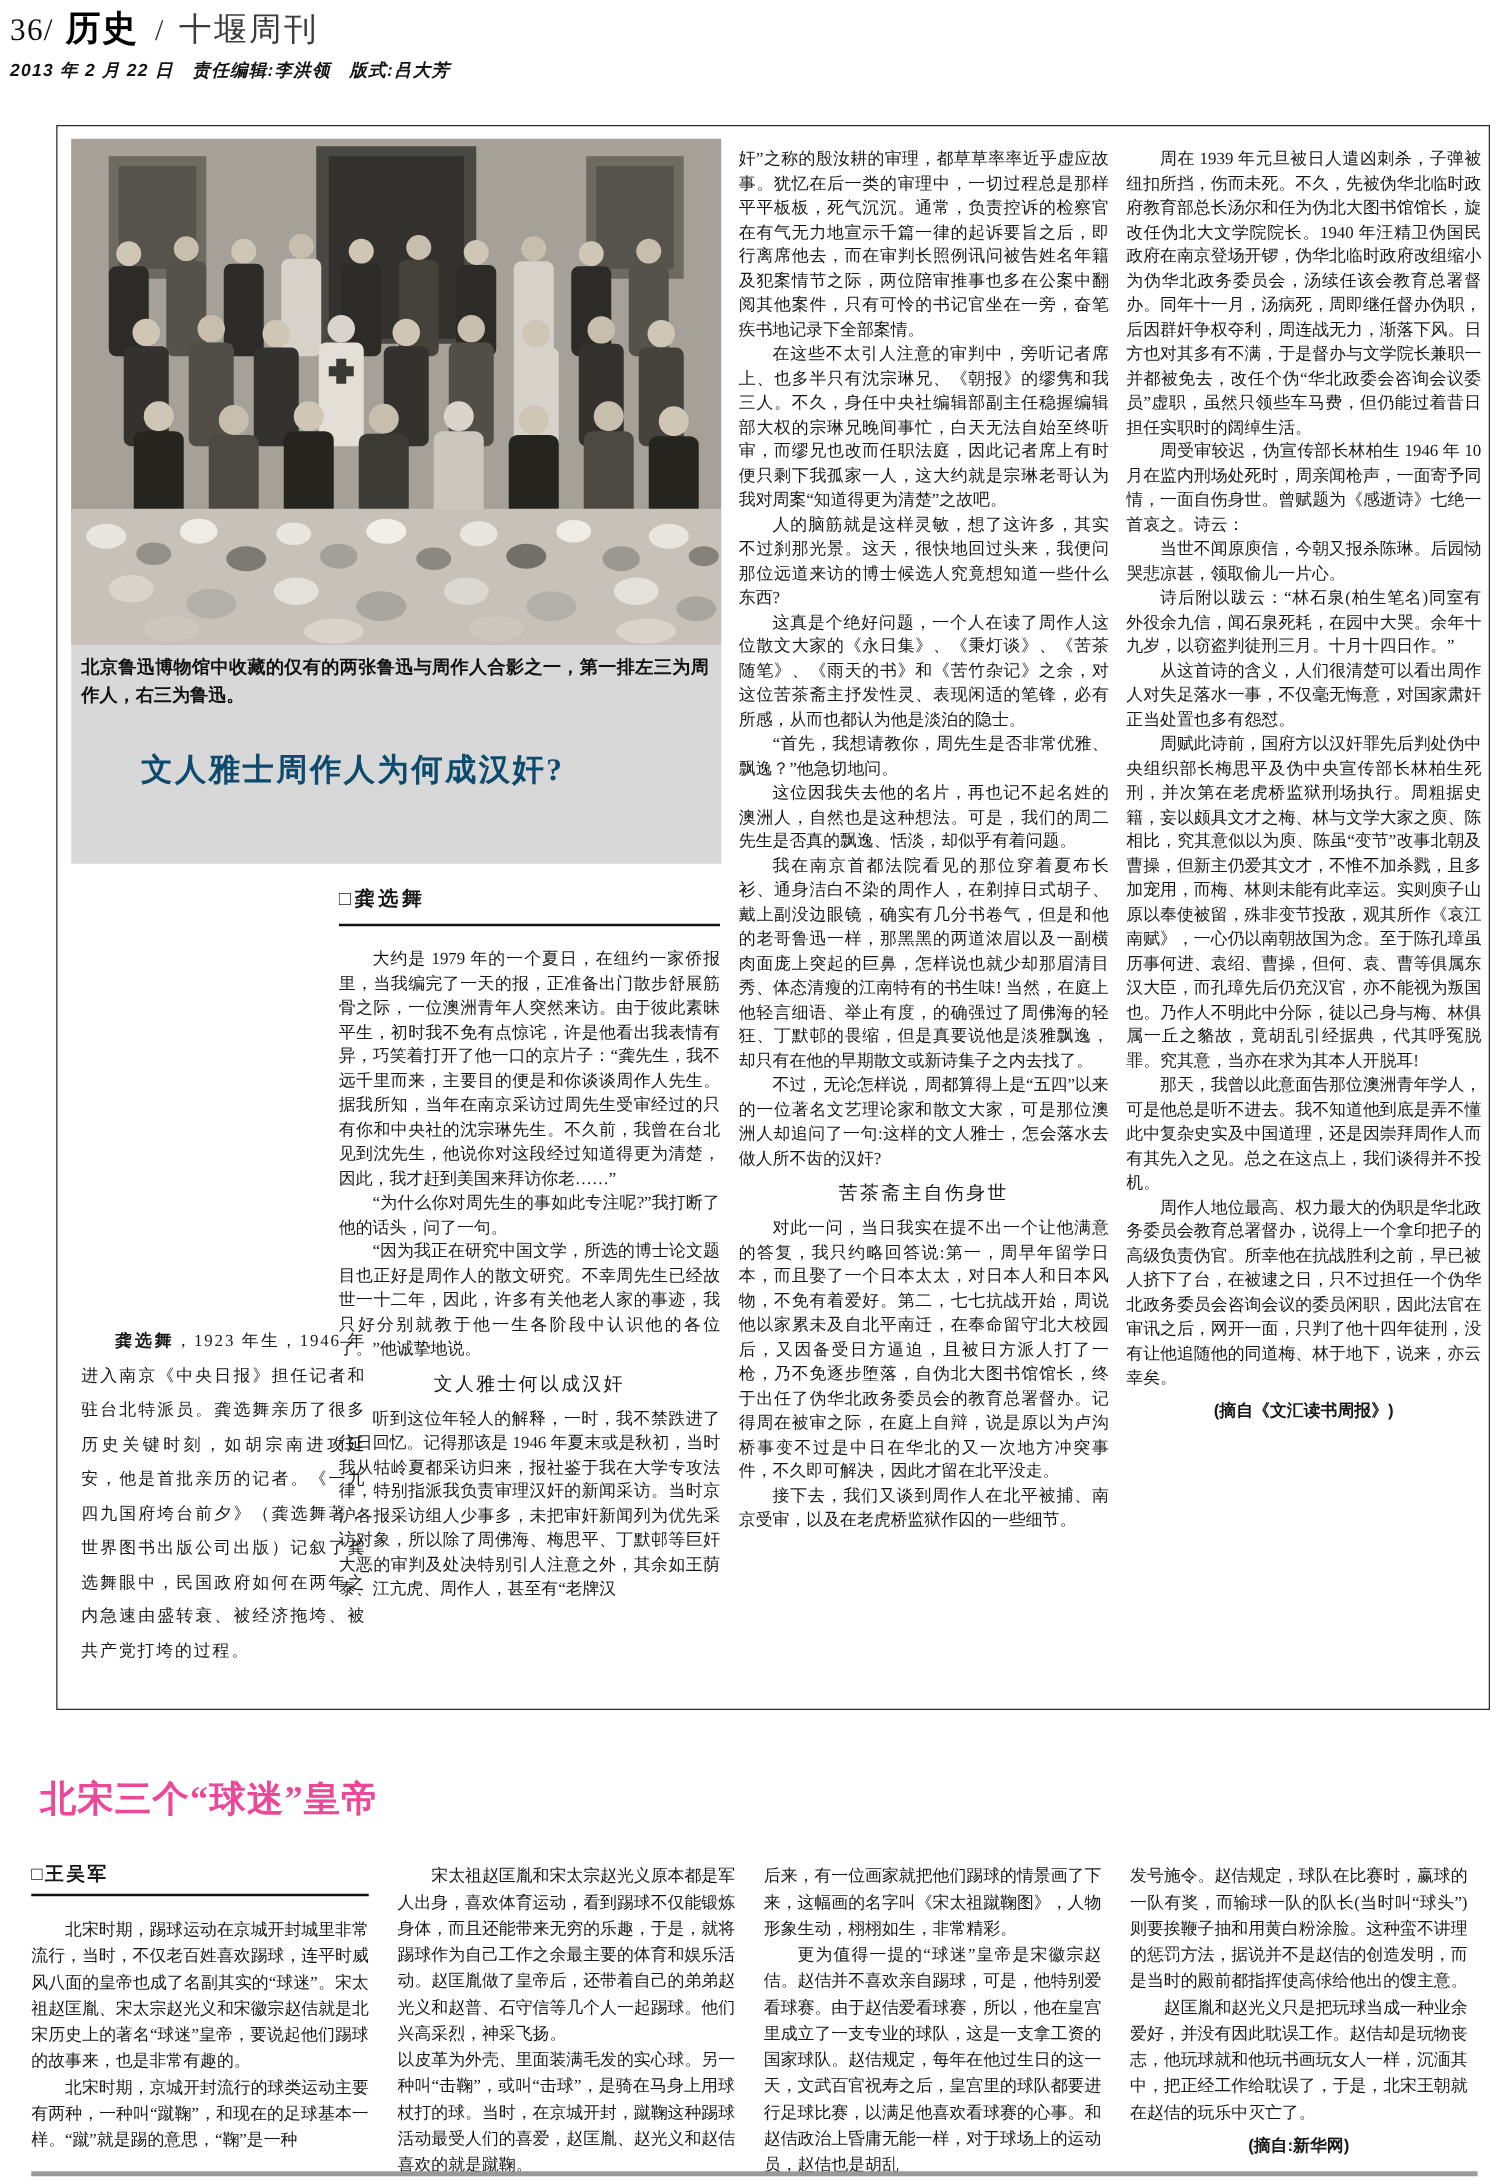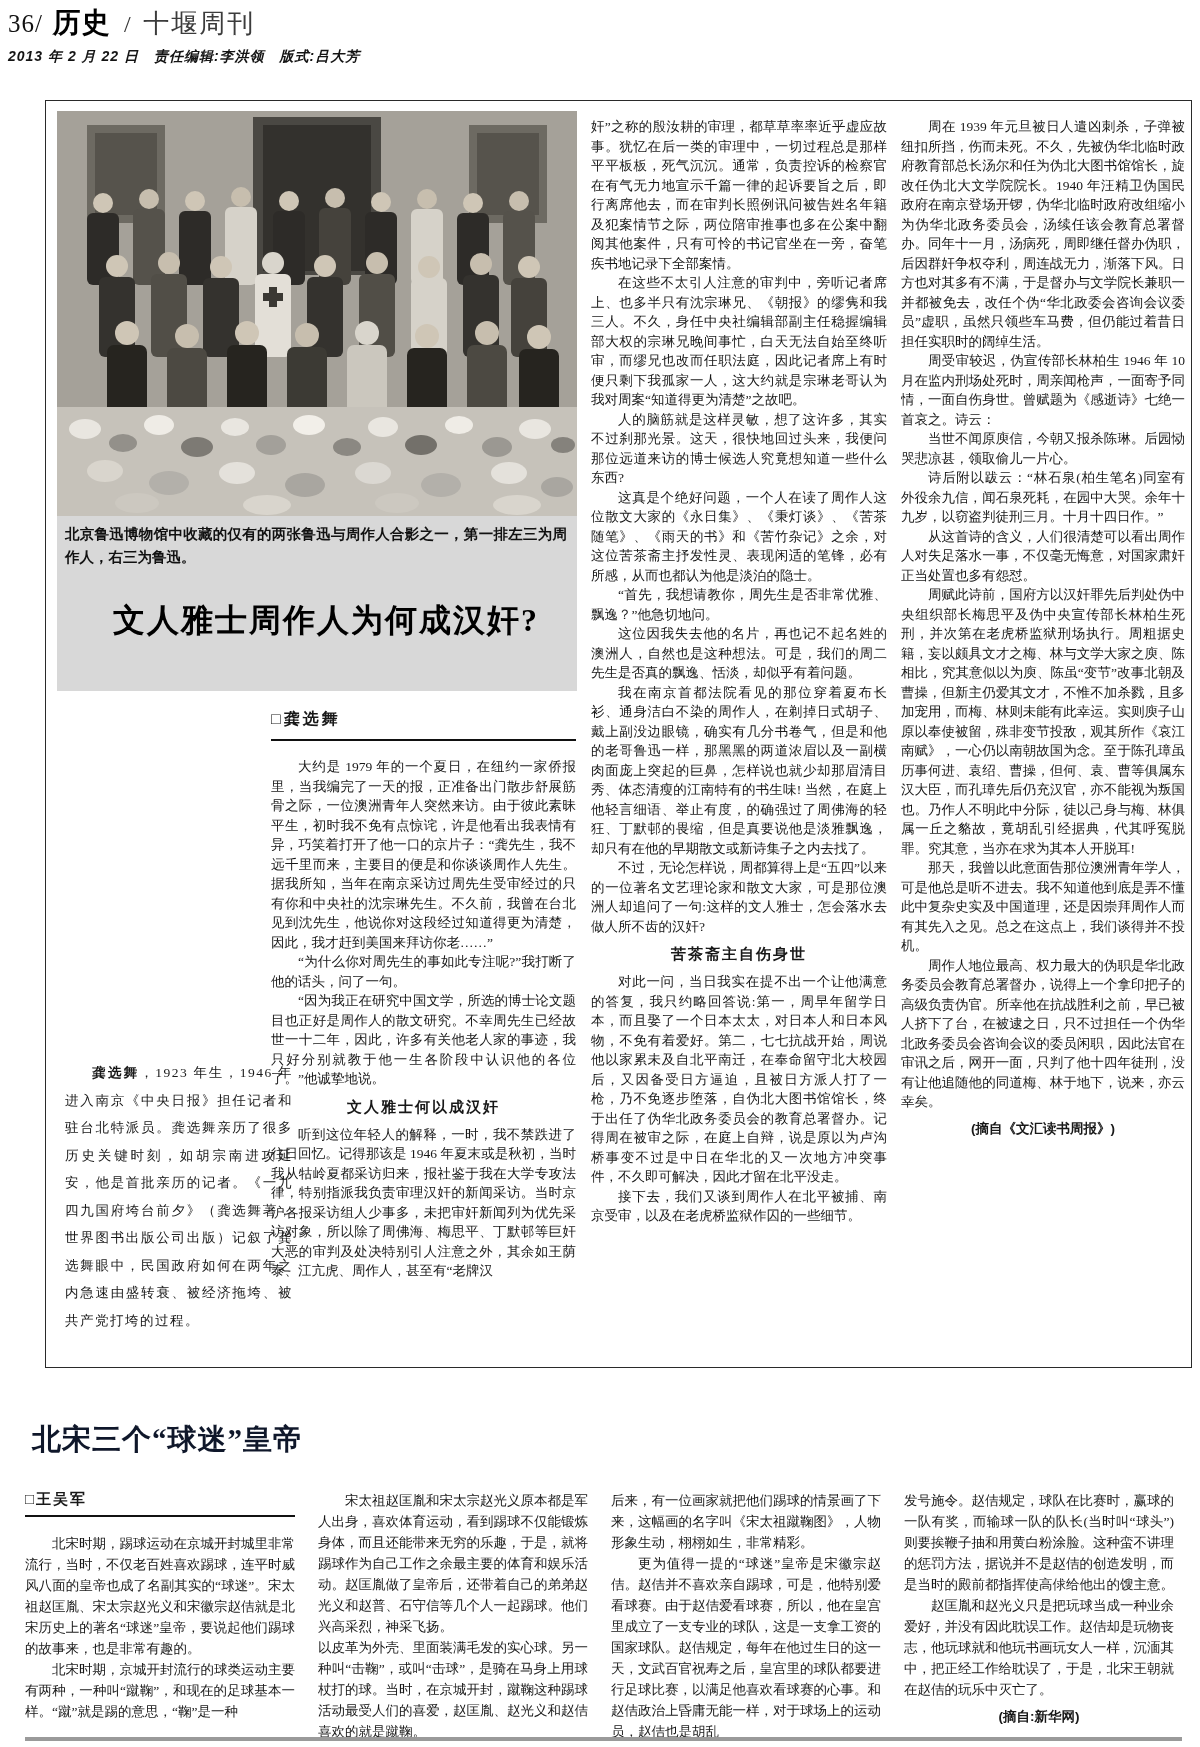--- a/index.html
+++ b/index.html
@@ -20,45 +20,45 @@
     font-style:italic; font-weight:bold; font-size:14px; color:#141414; letter-spacing:1px; }
   
   .main-box { position:absolute; left:45px; top:100px; width:1147px; height:1268px;
     border:1.5px solid #2a2a2a; background:#fff; }
   .photo-block { position:absolute; left:11px; top:10px; width:520px; height:580px;
     background:#d8d8d8; }
   .photo-block svg { display:block; }
   .photo-caption { font-family:"Liberation Sans",sans-serif; font-weight:bold;
     font-size:14.5px; line-height:23px; padding:7px 10px 0 8px; color:#111;
     text-align:justify; }
-  .main-title { font-size:32px; font-weight:bold; letter-spacing:2px;
-    margin-top:30px; padding-left:56px; color:#000000; white-space:nowrap; }
+  .main-title { font-size:25px; font-weight:bold; letter-spacing:2px;
+    margin-top:30px; padding-left:56px; color:#0c4a6e; white-space:nowrap; }
   
   .colA { position:absolute; left:225px; top:608px; width:305px; height:648px; overflow:hidden; }
   .author-row { font-family:"Liberation Sans",sans-serif; font-weight:bold;
     font-size:16px; letter-spacing:3px; padding-bottom:9px; border-bottom:2px solid #111;
     margin-bottom:16px; }
   
   .bio { position:absolute; left:19px; top:958px; width:228px; height:296px; overflow:hidden; }
   .bio p { font-size:13.5px; line-height:27.5px; letter-spacing:1.5px;
     text-align:justify; text-indent:2em; }
   .bio strong { letter-spacing:2px; }
   
   .colB { position:absolute; left:545px; top:16px; width:296px; height:1240px; overflow:hidden; }
   .colC { position:absolute; left:855px; top:16px; width:284px; height:1240px; overflow:hidden; }
   
   .para { font-size:13.5px; line-height:19.5px; text-align:justify; text-indent:2em; }
   .para.cont { text-indent:0; }
-  .col-subhead { font-family:"Liberation Sans",sans-serif; font-weight:bold;
+  .col-subhead { font-family:"Liberation Sans",sans-serif; font-weight:normal;
     font-size:15px; text-align:center; margin:9px 0 8px 0; letter-spacing:2px; }
   .col-attr { font-weight:bold; font-size:13.5px; text-align:center; margin-top:8px;
     font-family:"Liberation Sans",sans-serif; }
   
   .bot-title { position:absolute; left:32px; top:1420px; font-size:29px; font-weight:bold;
-    letter-spacing:1px; color:#0f172a; }
+    letter-spacing:1px; color:#ec4899; }
   .bot-author { position:absolute; left:25px; top:1490px; width:270px;
     font-family:Liberation Sans, sans-serif; font-weight:bold; font-size:15px;
     letter-spacing:2px; padding-bottom:6px; border-bottom:2px solid #111; }
   .bot-col { position:absolute; top:1490px; width:270px; height:252px; overflow:hidden; }
   .bot-col .para { line-height:21px; }
   .bot-col1 { left:25px;  top:1533px; height:209px; }
   .bot-col2 { left:318px; }
   .bot-col3 { left:611px; }
   .bot-col4 { left:904px; }
   .bottom-rule { position:absolute; left:25px; top:1737px; width:1157px; height:4px;

